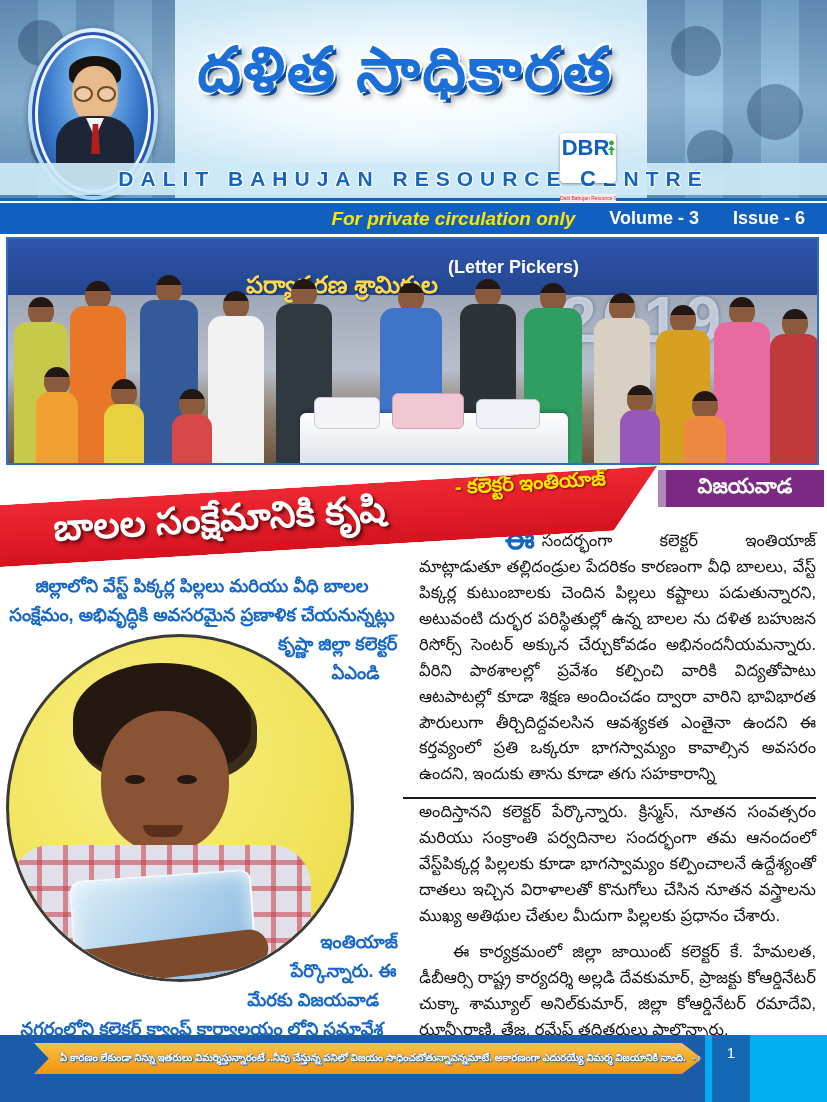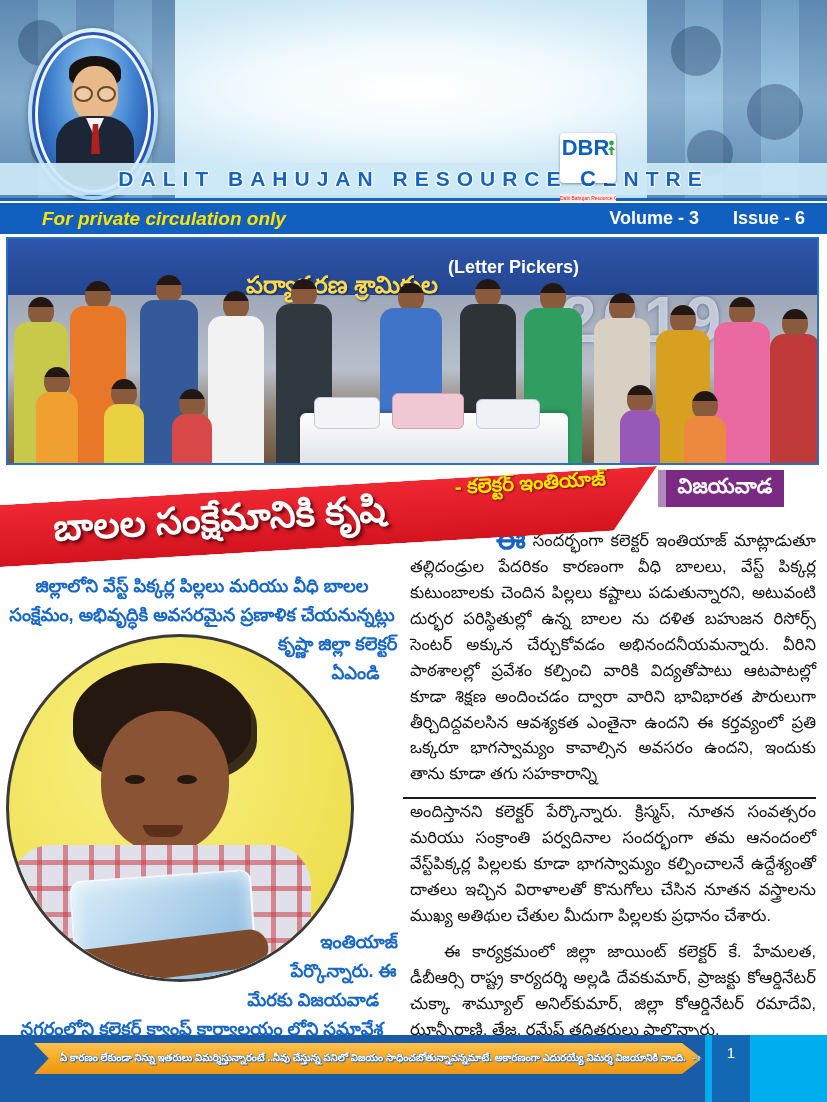--- a/index.html
+++ b/index.html
@@ -55,21 +55,21 @@
   .org-band{position:absolute;left:0;top:163px;width:827px;height:32px;
     background:rgba(205,233,247,.92);display:flex;align-items:center;justify-content:center;}
   .org-band span{font-size:21px;font-weight:bold;color:#1565c0;letter-spacing:7px;
     text-shadow:-1px -1px 0 #fff,1px -1px 0 #fff,-1px 1px 0 #fff,1px 1px 0 #fff;}
 
   
   .issue-bar{position:absolute;left:0;top:201px;width:827px;height:33px;background:#1160c0;
     border-top:2px solid #ffffff;display:flex;align-items:center;box-sizing:border-box;
     padding:0 22px 0 42px;}
   .issue-period{font-size:19px;font-weight:bold;color:#ffffff;text-shadow:1px 1px 1px #09407e;}
-  .issue-circ{flex:1;text-align:left;font-size:19px;font-weight:bold;font-style:italic;color:#ffe400;}
+  .issue-circ{flex:1;text-align:right;font-size:19px;font-weight:bold;font-style:italic;color:#ffe400;}
   .issue-vol,.issue-no{font-size:18px;font-weight:bold;color:#ffffff;margin-left:34px;}
 
   
   .photo{position:absolute;left:6px;top:237px;width:813px;height:228px;overflow:hidden;
     border:2px solid #2b6fc0;box-sizing:border-box;
     background:linear-gradient(180deg,#30509c 0%,#3a5fae 24%,#9fa8b8 25%,#b8bfcc 58%,#8e8070 78%,#6f543e 100%);}
   .photo-banner{position:absolute;left:0;top:0;width:100%;height:56px;
     background:linear-gradient(180deg,#2e55ac,#24468f);display:flex;align-items:center;justify-content:center;gap:10px;}
   .photo-banner .t{font-size:24px;font-weight:bold;color:#ffd94d;text-shadow:1px 1px 2px #102a5a;margin-top:42px;}
   .photo-banner .e{font-size:18px;font-weight:bold;color:#ffffff;}
@@ -77,21 +77,21 @@
     color:rgba(255,255,255,.6);text-shadow:0 0 4px rgba(30,60,120,.5);letter-spacing:6px;}
   .person{position:absolute;}
   .person .hd{width:26px;height:28px;margin:0 auto;border-radius:50% 50% 44% 44%;
     background:linear-gradient(180deg,#221712 34%,var(--skin,#8a5a3c) 35%);}
   .person .bd{width:100%;height:var(--bh,78px);margin-top:-3px;border-radius:14px 14px 0 0;background:var(--shirt,#eee);}
   .photo-table{position:absolute;left:292px;bottom:0;width:268px;height:50px;border-radius:6px 6px 0 0;
     background:linear-gradient(180deg,#ffffff,#dfe3ea);box-shadow:0 -2px 4px rgba(0,0,0,.25);}
   .pkg{position:absolute;border-radius:6px;}
 
   
-  .loc-badge{position:absolute;left:658px;top:470px;width:126px;height:37px;background:#7b2a84;
+  .loc-badge{position:absolute;left:658px;top:470px;width:166px;height:37px;background:#7b2a84;
     border-left:8px solid #b089bb;box-sizing:border-box;display:flex;align-items:center;justify-content:center;
     font-size:21px;font-weight:bold;color:#ffffff;}
 
   
   .headline-ribbon{position:absolute;left:-16px;top:506px;width:676px;height:62px;
     background:linear-gradient(180deg,#ef2833,#d4131f);
     clip-path:polygon(0 0,100% 0,93% 100%,0 100%);
     transform:rotate(-3.4deg);transform-origin:left center;
     box-shadow:0 4px 8px rgba(0,0,0,.25);z-index:4;}
   .headline-text{position:absolute;left:70px;top:6px;font-size:37px;font-weight:bold;color:#ffffff;
@@ -118,21 +118,21 @@
     background-image:repeating-linear-gradient(0deg, rgba(200,60,70,.55) 0 5px, transparent 5px 26px),
                      repeating-linear-gradient(90deg, rgba(200,60,70,.55) 0 5px, transparent 5px 26px);}
   .ch-pack{position:absolute;left:64px;top:238px;width:178px;height:120px;border-radius:12px;
     background:linear-gradient(135deg,#d9edf8 0%,#a9cde9 55%,#7fb3dd 100%);
     border:2px solid rgba(255,255,255,.85);box-shadow:inset 0 0 18px rgba(255,255,255,.8);transform:rotate(-4deg);}
   .ch-arm{position:absolute;left:34px;top:304px;width:226px;height:38px;background:#7d4a2c;
     border-radius:22px;transform:rotate(-7deg);}
 
   .col-right{position:absolute;left:403px;top:524px;width:413px;height:500px;
     font-size:16.4px;line-height:1.58;color:#141414;text-align:justify;}
-  .para{margin:0 0 10px 7px;}
+  .para{margin:0 0 10px 16px;}
   .para.first{text-indent:0;}
   .first-indent{display:inline-block;width:86px;}
   .dropcap{font-size:30px;font-weight:bold;color:#1565c0;line-height:1;margin-right:7px;vertical-align:-3px;}
   .para.indent{text-indent:34px;}
   .fest-rule{border-top:2px solid #1a1a1a;margin:2px 0 0 0;}
   .fest-wrap{float:left;width:202px;margin:6px 14px 6px -72px;padding:6px 0 10px 0;
     border-bottom:2px solid #1a1a1a;text-align:center;}
   .fest-heading{font-size:27px;font-weight:bold;color:#93278f;letter-spacing:0px;
     text-shadow:1px 1px 0 #d9a9d7;}
 
@@ -173,20 +173,21 @@
         <div class="p-face"></div>
         <div class="p-glass l"></div>
         <div class="p-glass r"></div>
         <div class="p-suit"></div>
         <div class="p-collar"></div>
         <div class="p-tie"></div>
       </div>
         </div>
     </div>
 
+    <div class="masthead-title">దళిత సాధికారత</div>
 
 
     <div class="logo-box">
       <div class="logo-letters">
         <span>DBR</span><span class="logo-person"><svg width="9" height="16" viewBox="0 0 9 16">
               <circle cx="4.5" cy="3" r="2.4" fill="#2faa3c"></circle>
               <path d="M4.5 6 L1 10 L3.4 10 L3.4 15 L5.6 15 L5.6 10 L8 10 Z" fill="#2faa3c"></path>
             </svg></span><span class="c">C</span>
       </div>
       <div class="logo-caption">Dalit Bahujan Resource Centre</div>

